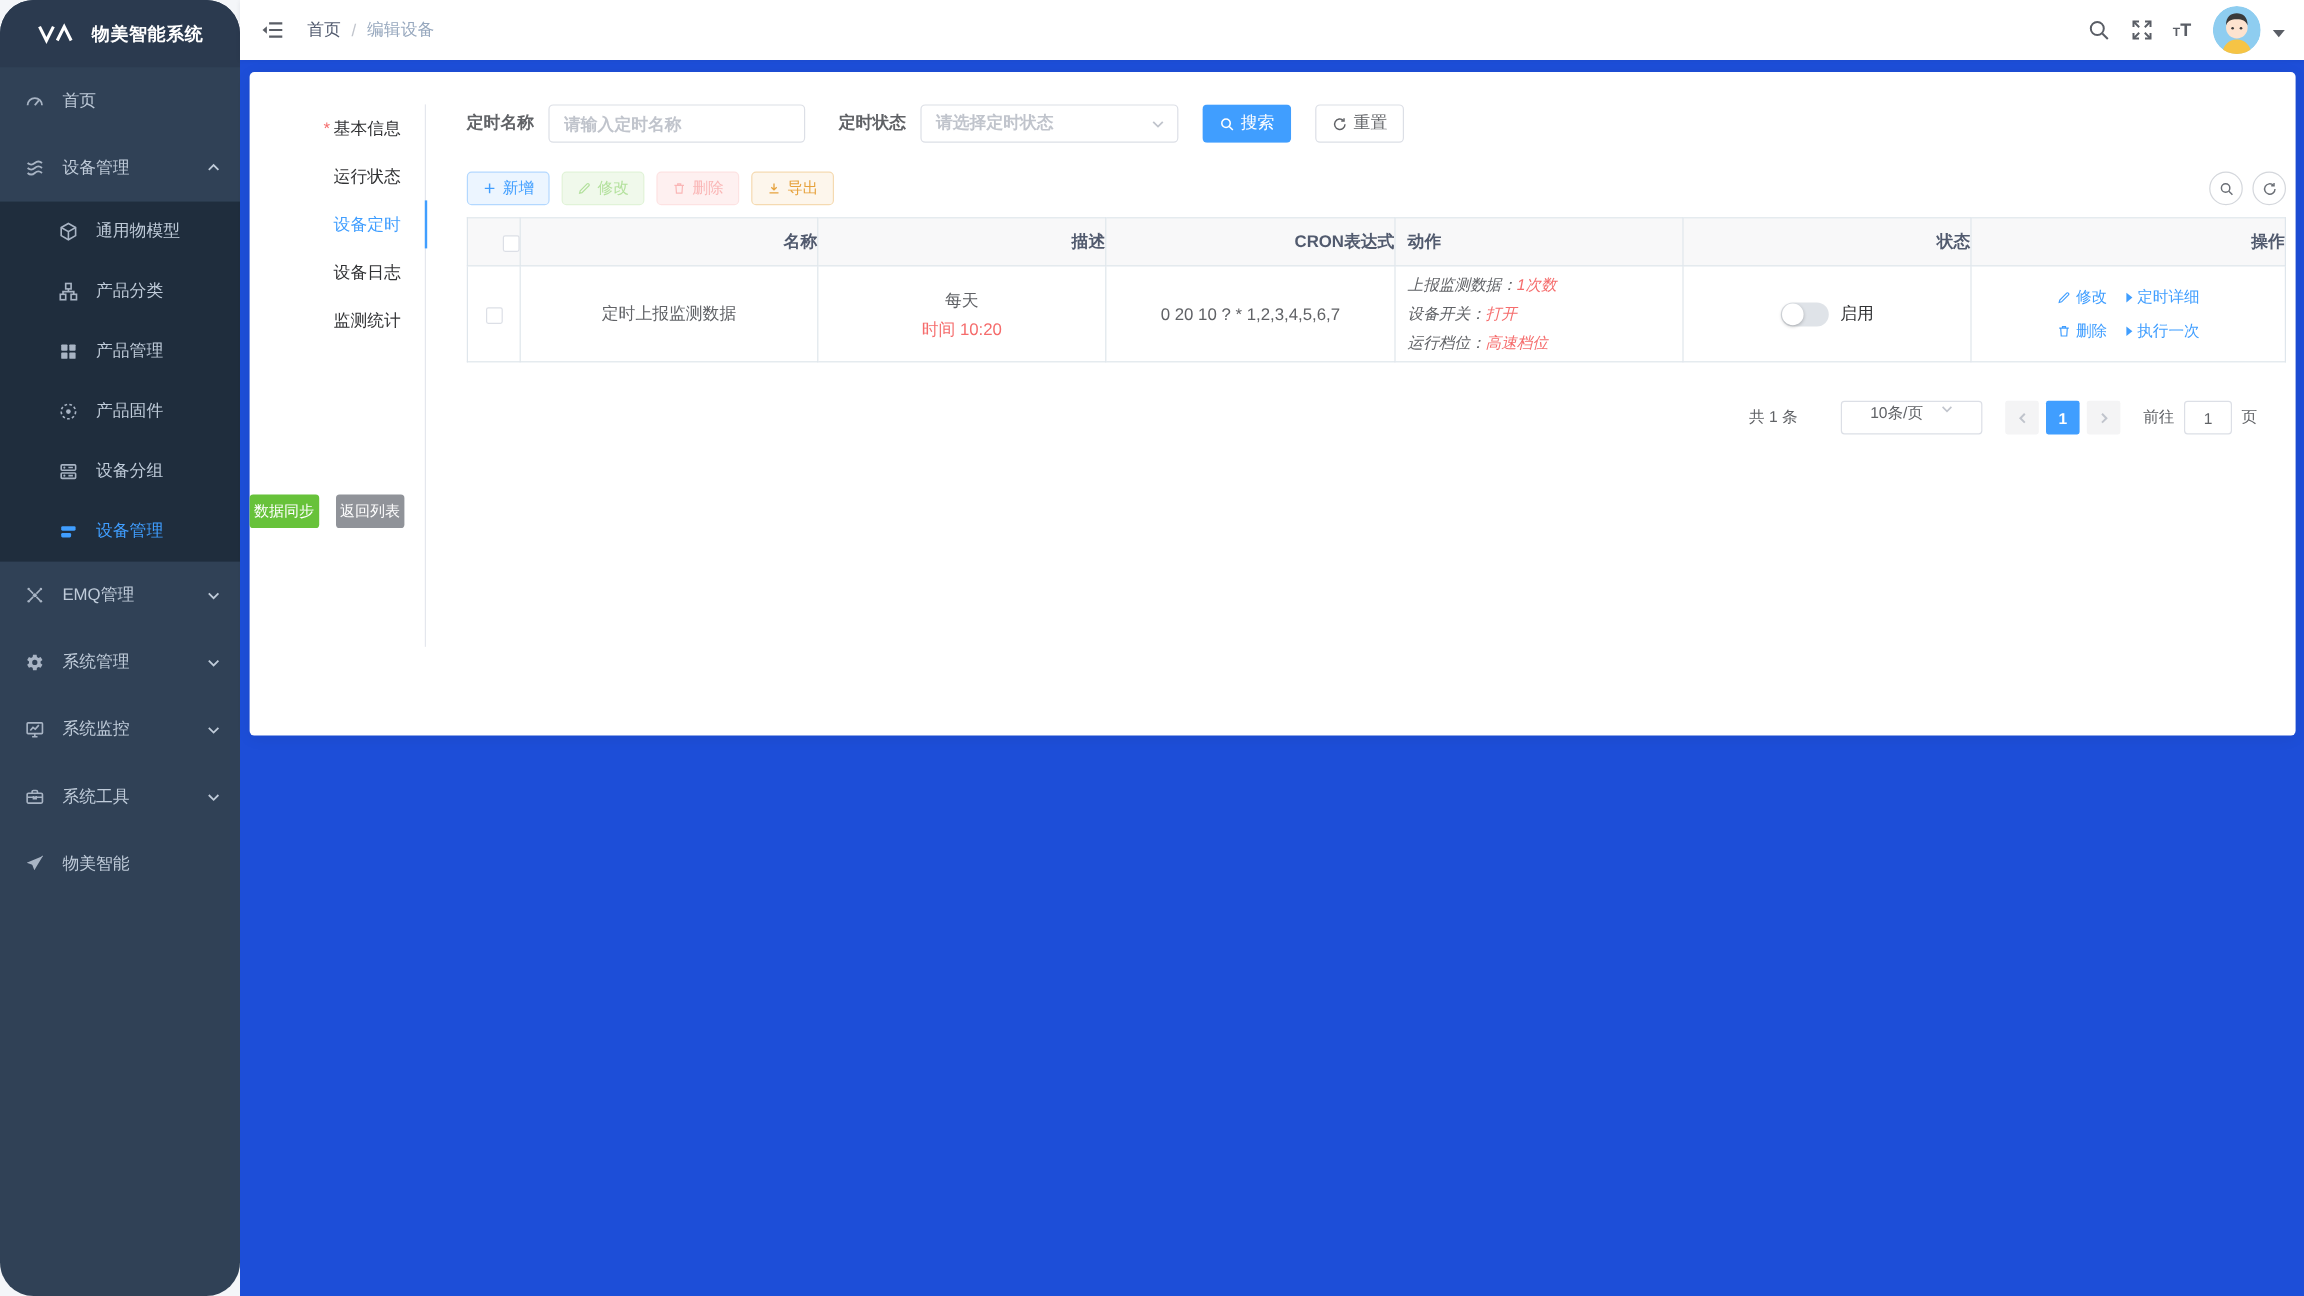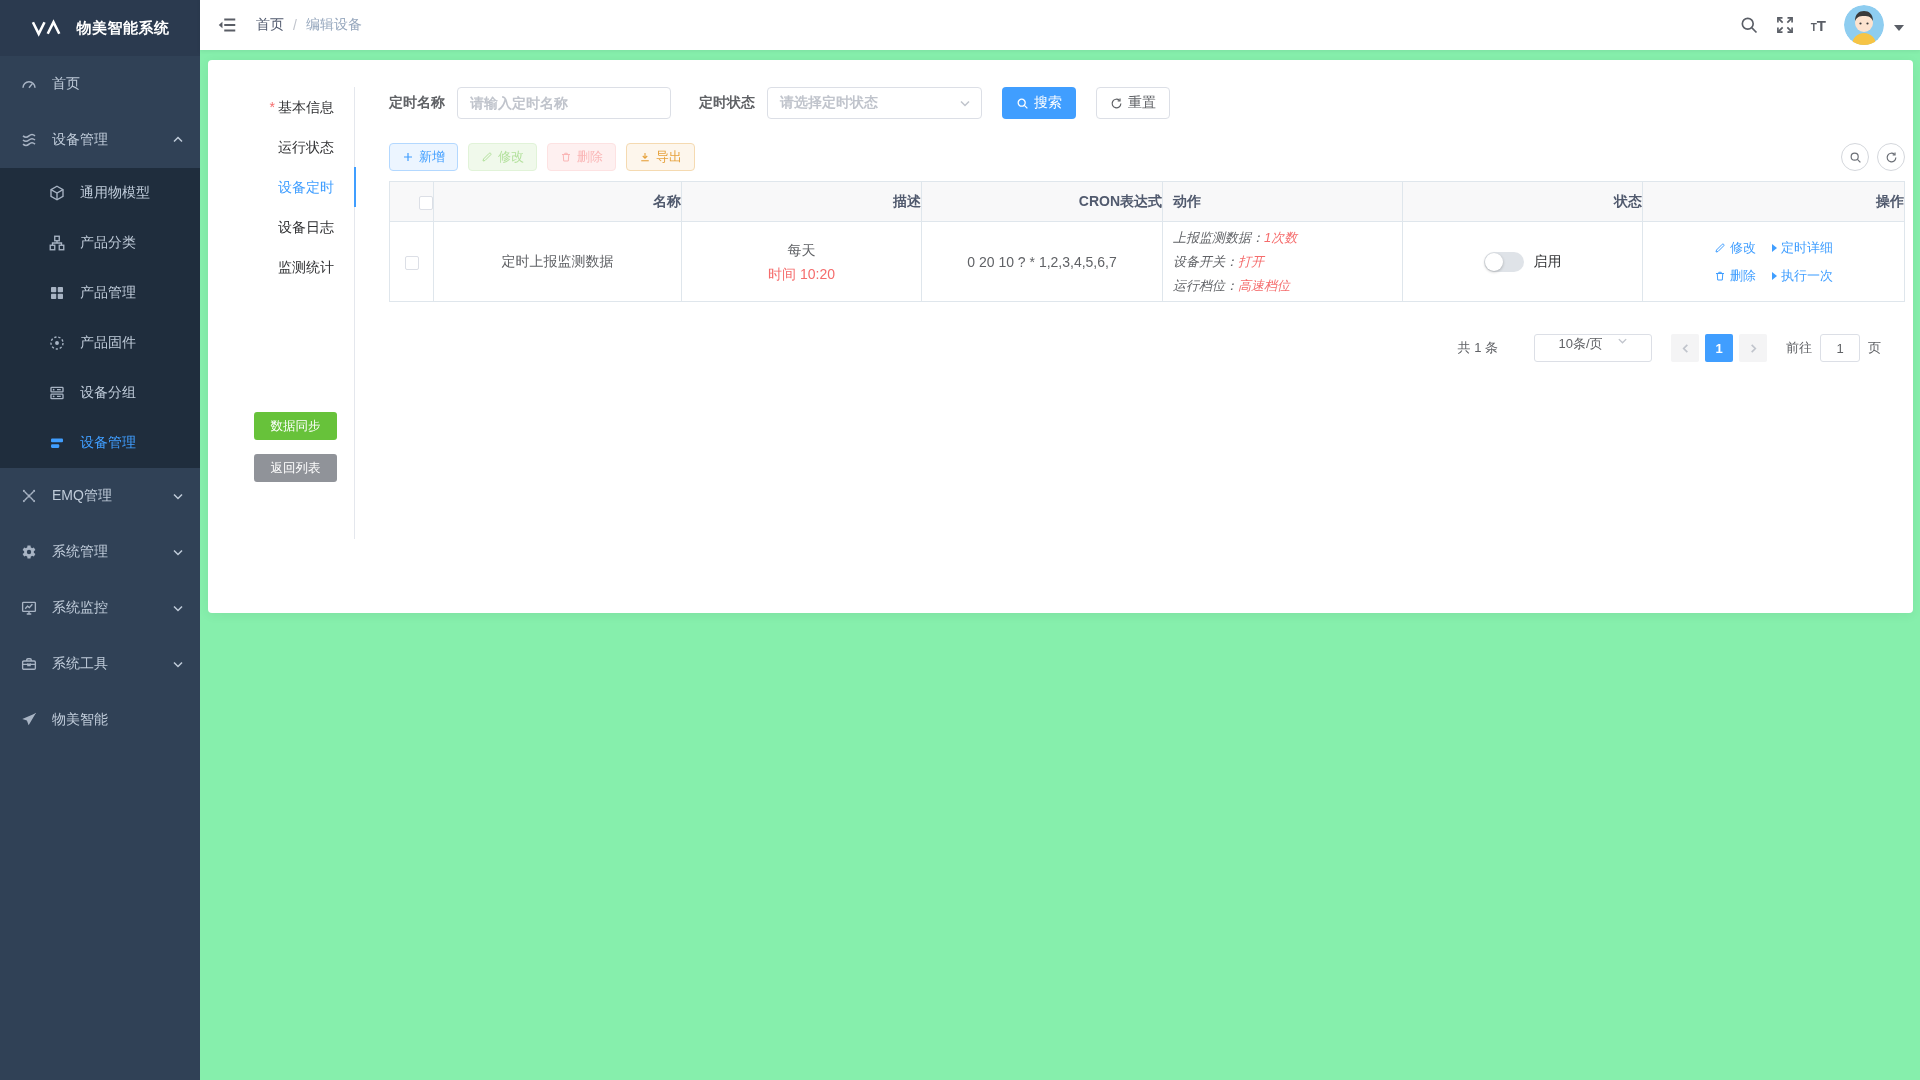--- a/index.html
+++ b/index.html
@@ -3,21 +3,21 @@
 <meta charset="utf-8">
 <style>
   * { margin:0; padding:0; box-sizing:border-box; }
   html,body { width:1920px; height:1080px; overflow:hidden; }
   body { font-family:"Liberation Sans","DejaVu Sans",sans-serif; font-size:14px; color:#303133; background:#f4f6f9; }
   svg { display:block; }
 
   .app { display:flex; width:1920px; height:1080px; }
 
   
-  .sidebar { width:200px; height:1080px; background:#304156; flex:0 0 200px; overflow:hidden; }
+  .sidebar { width:200px; height:1080px; background:#304156; flex:0 0 200px; overflow:hidden;border-radius:28px; }
   .logo { height:56px; display:flex; align-items:center; justify-content:center; gap:10px; background:#2b3a4f; cursor:pointer; }
   .logo-title { color:#fff; font-weight:bold; font-size:15px; letter-spacing:.5px; }
   .menu-item, .submenu-item { display:flex; align-items:center; height:56px; padding:0 16px 0 20px; color:#bfcbd9; cursor:pointer; }
   .submenu { background:#1f2d3d; }
   .submenu-item { height:50px; padding-left:48px; }
   .mi-icon { width:18px; height:18px; margin-right:14px; color:#a8b4c4; flex:0 0 18px; }
   .mi-label { flex:1; font-size:14px; }
   .mi-arrow { width:12px; height:12px; color:#bfcbd9; }
   .mi-arrow.up { transform:rotate(180deg); }
   .submenu-item.active, .submenu-item.active .mi-icon { color:#409EFF; }
@@ -31,30 +31,30 @@
   .bc-sep { color:#c0c4cc; }
   .bc-current { color:#97a8be; }
   .topbar-spacer { flex:1; }
   .tb-icon { width:20px; height:20px; color:#5a5e66; cursor:pointer; margin-left:16px; }
   .size-icon { font-size:15px; font-weight:bold; color:#5a5e66; cursor:pointer; margin-left:16px; letter-spacing:0; }
   .size-icon small { font-size:10px; font-weight:bold; }
   .avatar-wrap { display:flex; align-items:center; margin-left:18px; cursor:pointer; }
   .avatar { width:40px; height:40px; border-radius:50%; overflow:hidden; }
   .caret-down { width:0; height:0; border-left:5px solid transparent; border-right:5px solid transparent; border-top:6px solid #5a5e66; margin-left:10px; margin-top:6px; }
 
-  .page { flex:1; padding:10px 7px 0 8px; background:#86efac; }
+  .page { flex:1; padding:10px 7px 0 8px; background:#1d4ed8; }
   .card { background:#fff; border-radius:4px; box-shadow:0 2px 12px rgba(0,0,0,.06); height:553px; display:flex; padding-top:27px; }
 
   
   .left-col { width:147px; flex:0 0 147px; border-right:1px solid #e4e7ed; display:flex; flex-direction:column; height:452px; }
   .vtab { height:40px; line-height:40px; text-align:right; padding-right:20px; font-size:14px; color:#303133; cursor:pointer; position:relative; white-space:nowrap; }
   .vtab .req { color:#f56c6c; margin-right:3px; }
   .vtab.active { color:#409EFF; }
   .vtab.active::after { content:""; position:absolute; right:-2px; top:0; bottom:0; width:2px; background:#409EFF; }
-  .side-btns { margin-top:125px; display:flex; flex-direction:column; align-items:flex-end; padding-right:17px; gap:14px; }
+  .side-btns { margin-top:125px; display:flex; align-items:flex-end; padding-right:17px; gap:14px; }
   .sbtn { width:83px; height:28px; border:none; border-radius:3px; color:#fff; font-size:12.5px; cursor:pointer; font-family:inherit; }
   .sbtn.sync { background:#67C23A; }
   .sbtn.back { background:#909399; }
 
   
   .content { flex:1; padding:0 8px 0 34px; min-width:0; }
   .filter-row { display:flex; align-items:center; height:32px; }
   .f-label { font-weight:bold; color:#606266; margin-right:12px; white-space:nowrap; }
   .f-label.second { margin-left:28px; }
   .text-input, .select { height:32px; border:1px solid #dcdfe6; border-radius:4px; background:#fff; font-size:14px;font-weight:bold; }

